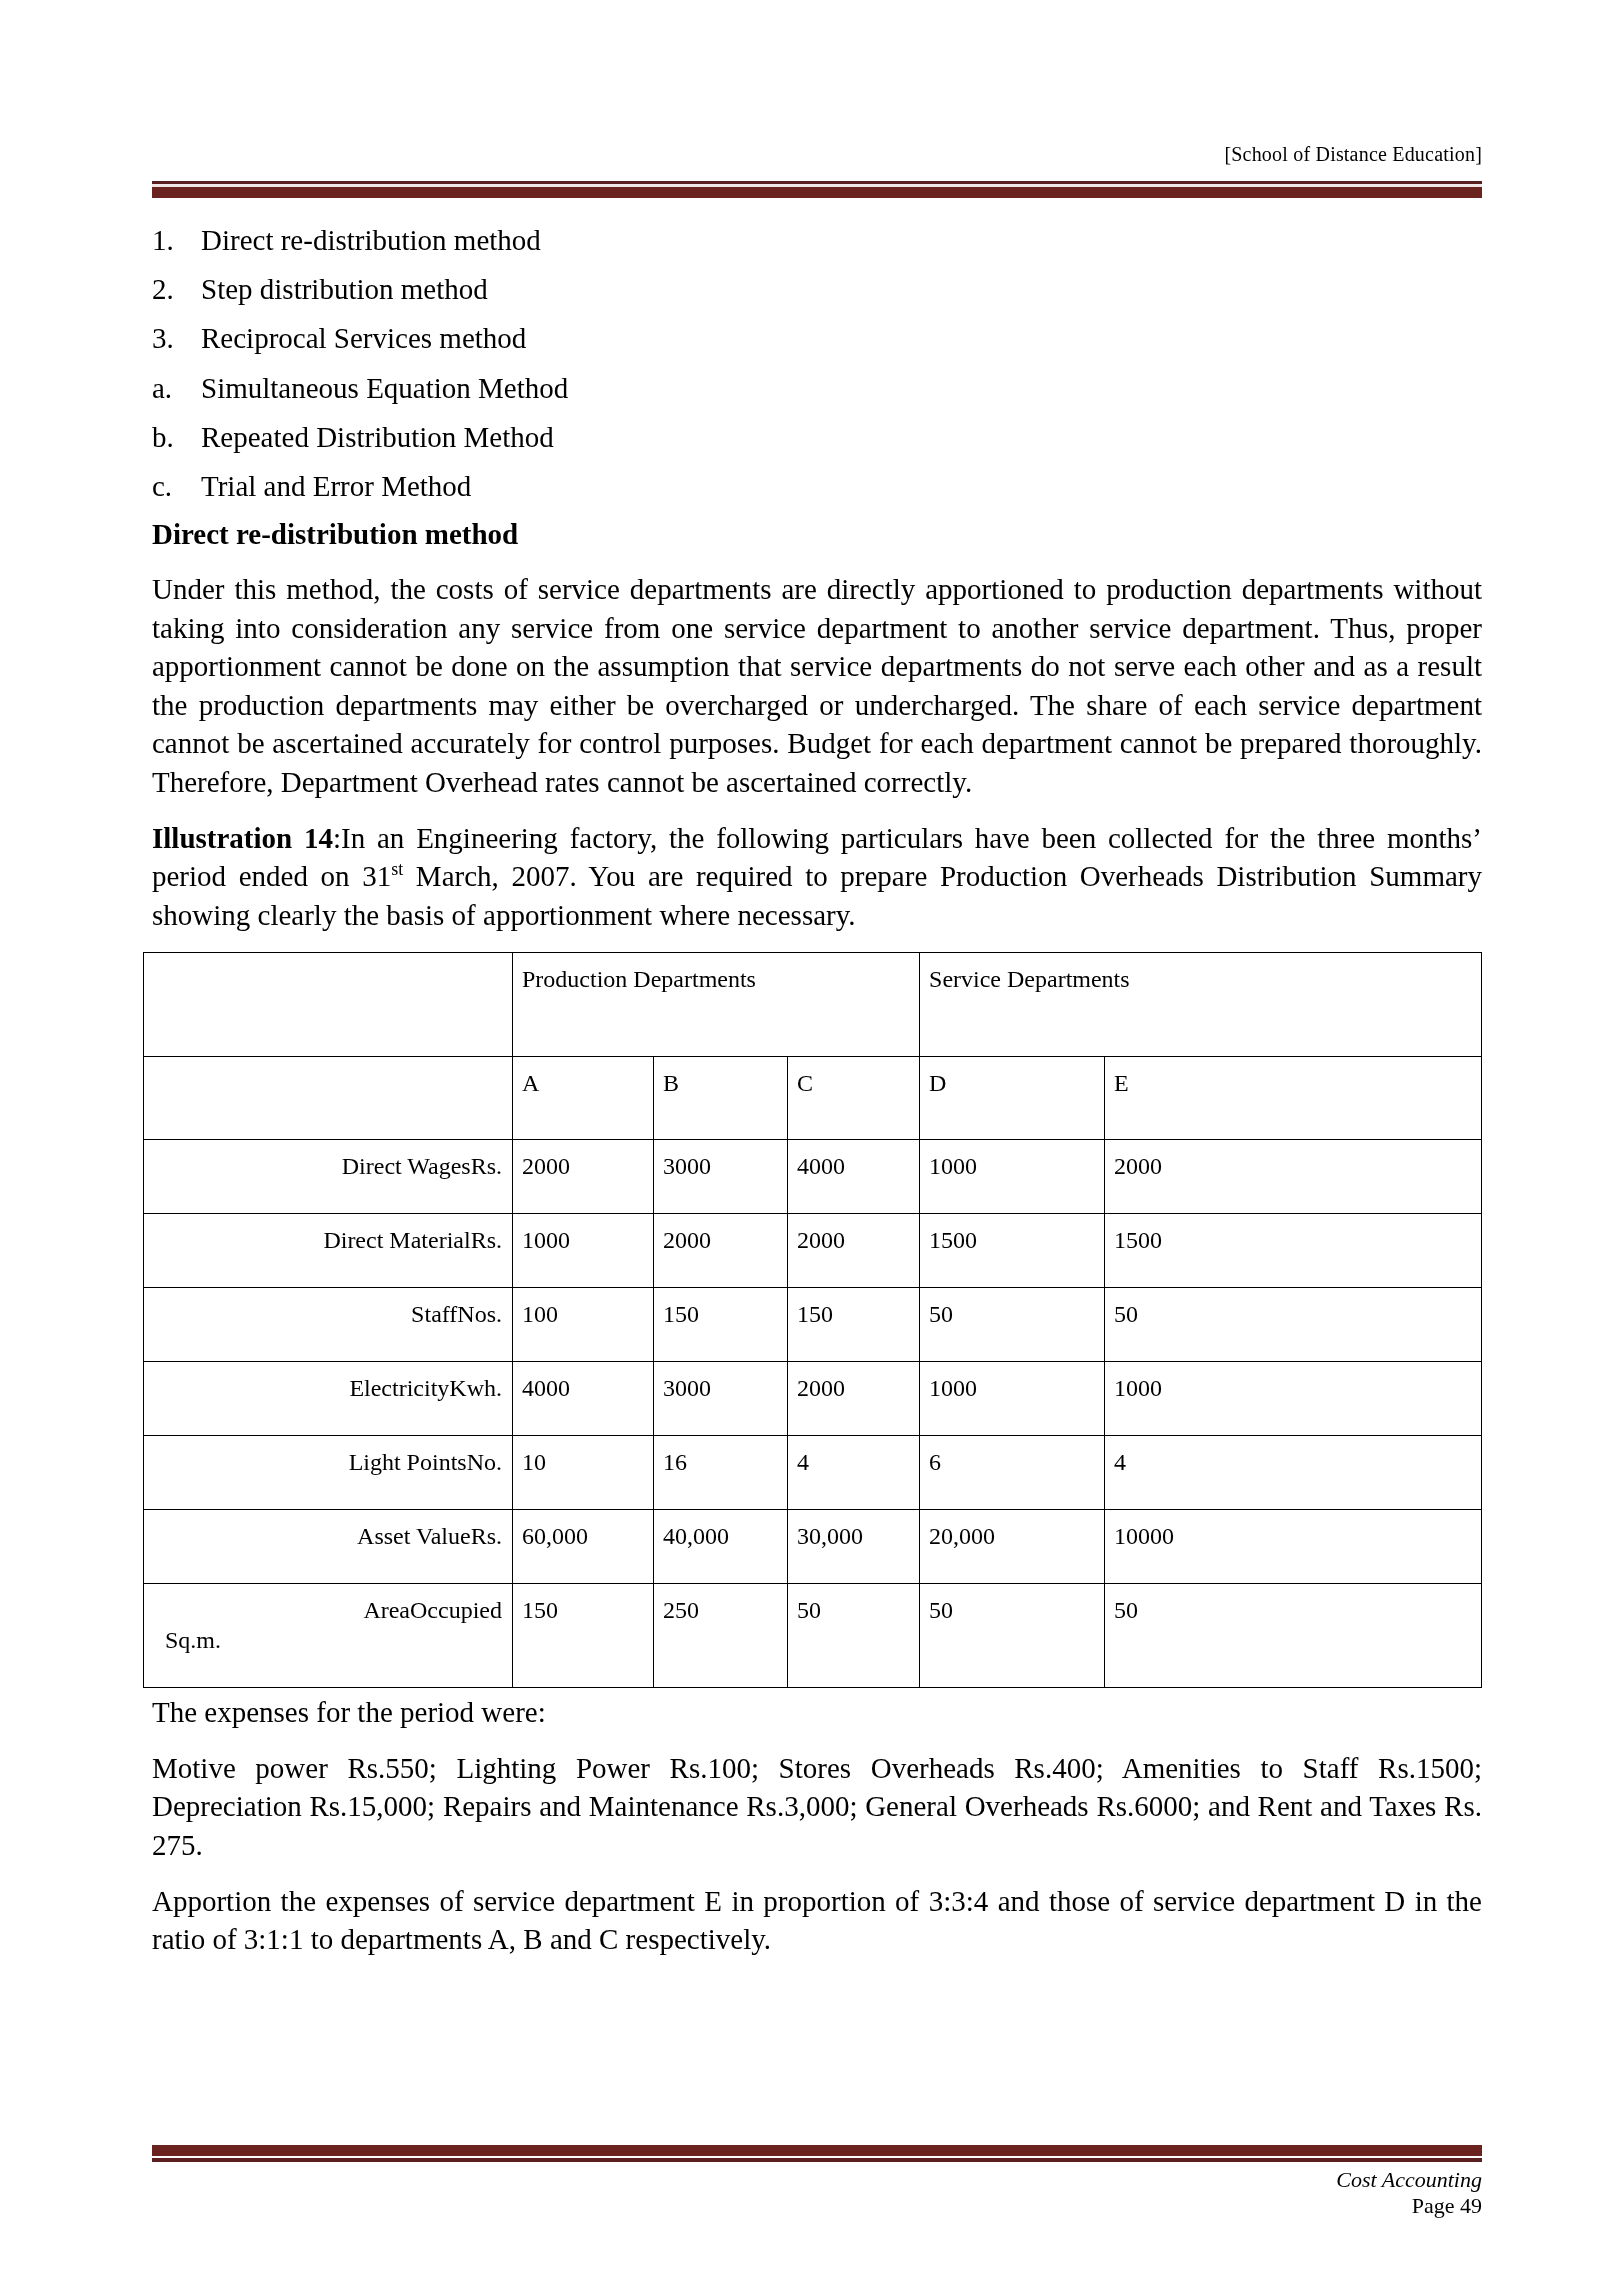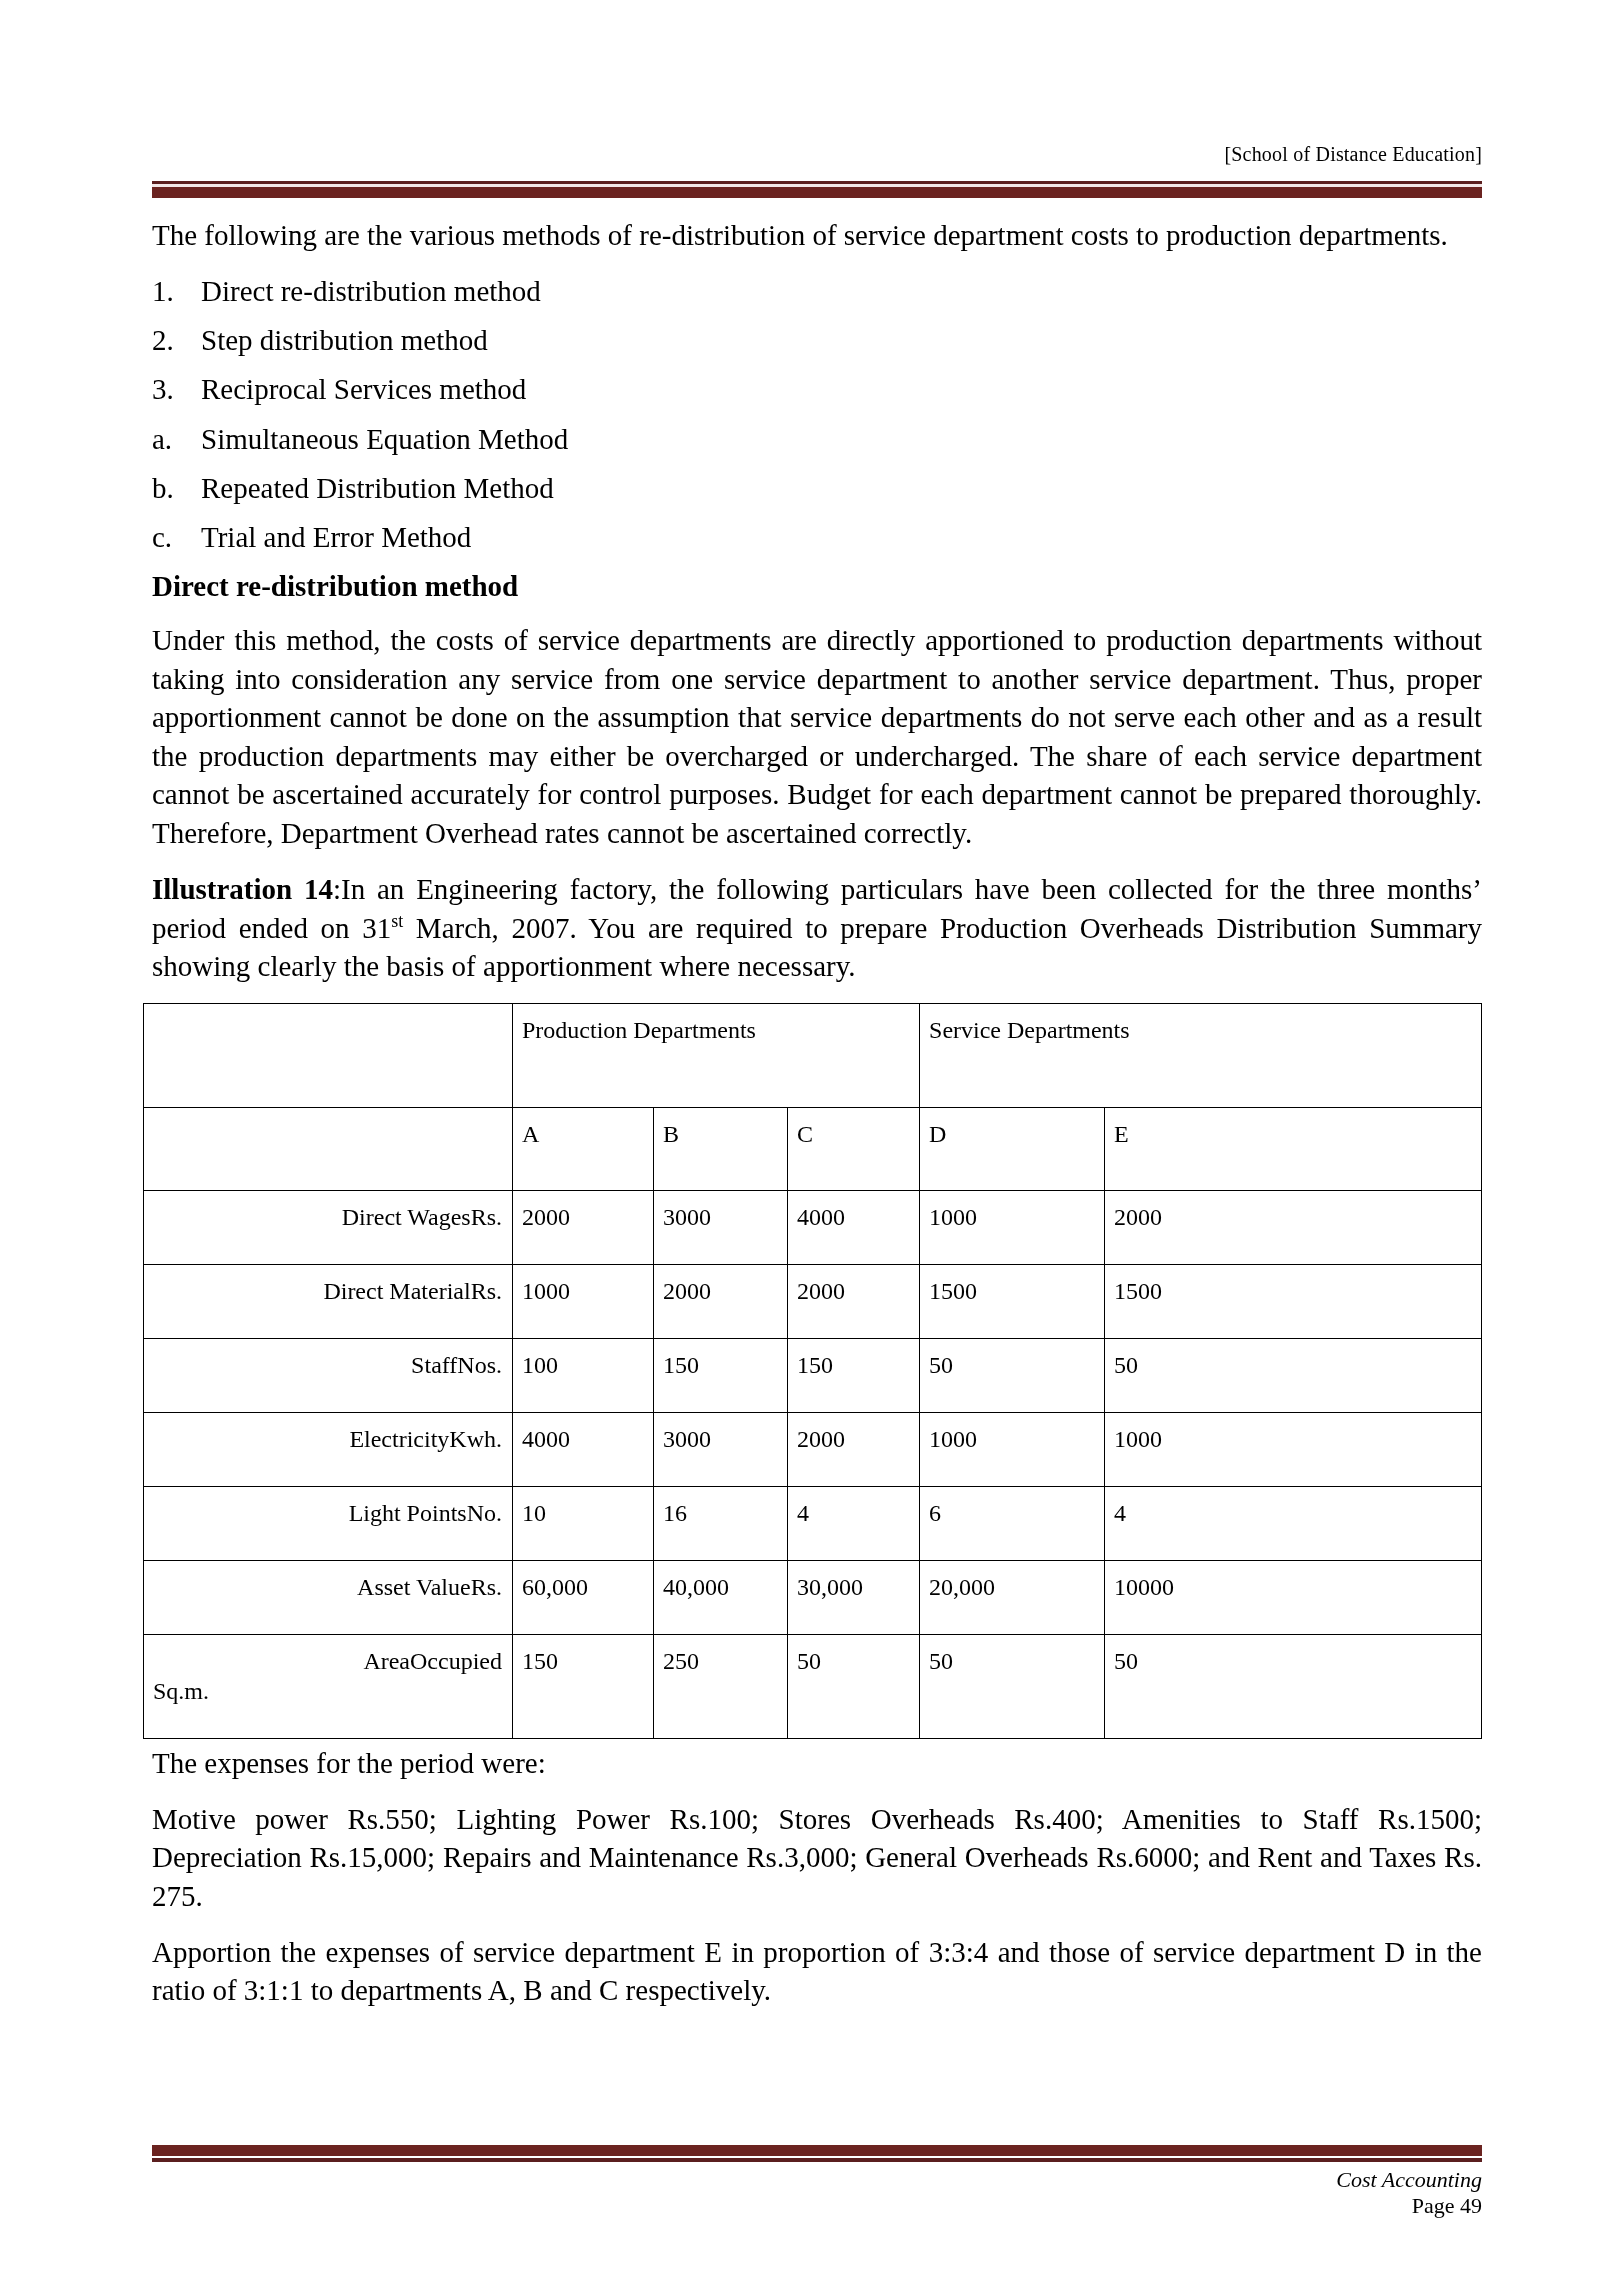--- a/index.html
+++ b/index.html
@@ -150,21 +150,21 @@
   }
   td.label-cell {
     padding-right: 12.7px;
   }
   .label-row {
     display: flex;
     justify-content: flex-end;
     align-items: baseline;
   }
   .label-row .unit { white-space: nowrap; }
-  .label-wrap { display: block; }
+  .label-wrap { display: block; margin-left: 12px; }
   col.c-label { width: 369px; }
   col.c-a { width: 141px; }
   col.c-b { width: 134px; }
   col.c-c { width: 132px; }
   col.c-d { width: 185px; }
   col.c-e { width: 377px; }
 
   th.dept-head-prod { }
   th.dept-head-serv { }
 
@@ -195,21 +195,20 @@
   </div>
 
   <div class="rule-top">
     <div class="rule-thin"></div>
     <div class="rule-gap"></div>
     <div class="rule-thick"></div>
   </div>
 
   <div class="content">
 
-    <p class="body tight">The following are the various methods of re-distribution of service department costs to production departments.</p>
 
     <ol class="num-list">
       <li class="li-indent-1">
         <span class="marker">1.</span>
         <span>Direct re-distribution method</span>
       </li>
       <li class="li-indent-1">
         <span class="marker">2.</span>
         <span>Step distribution method</span>
       </li>

